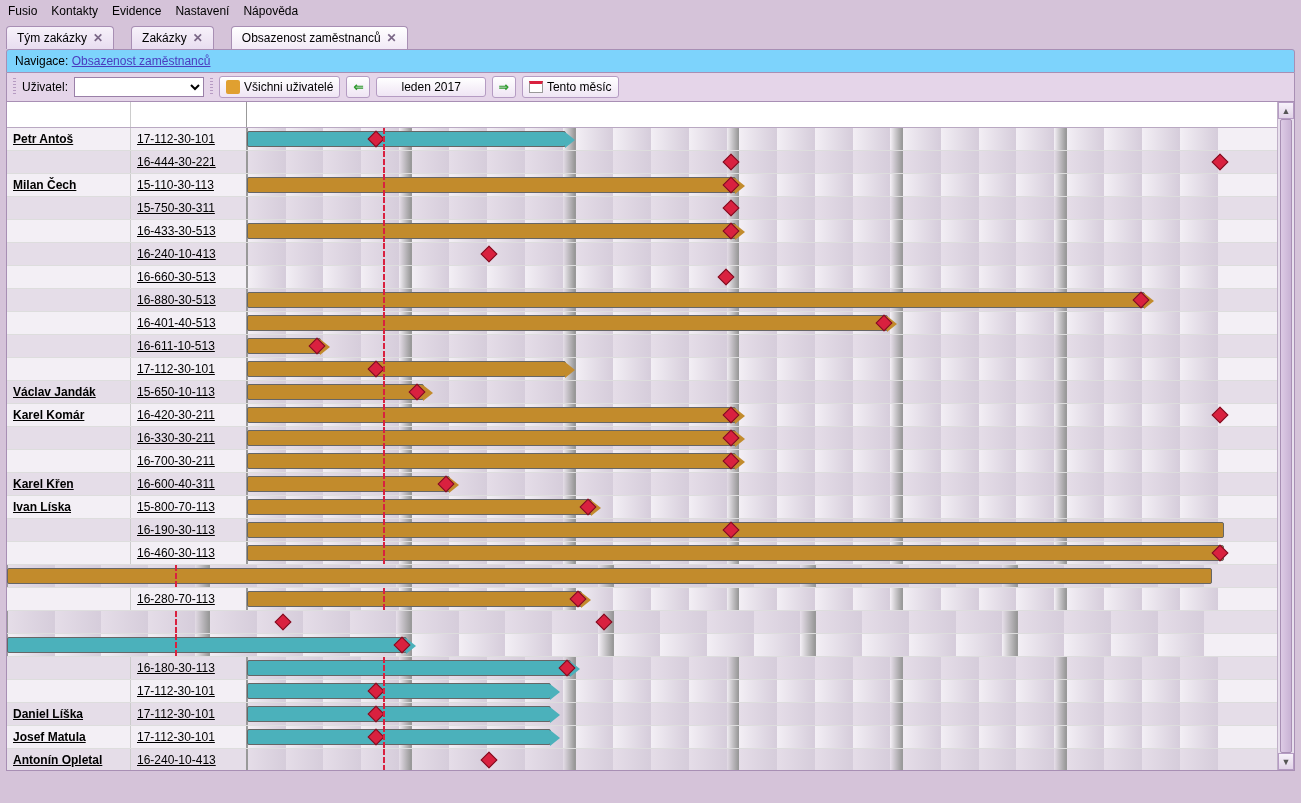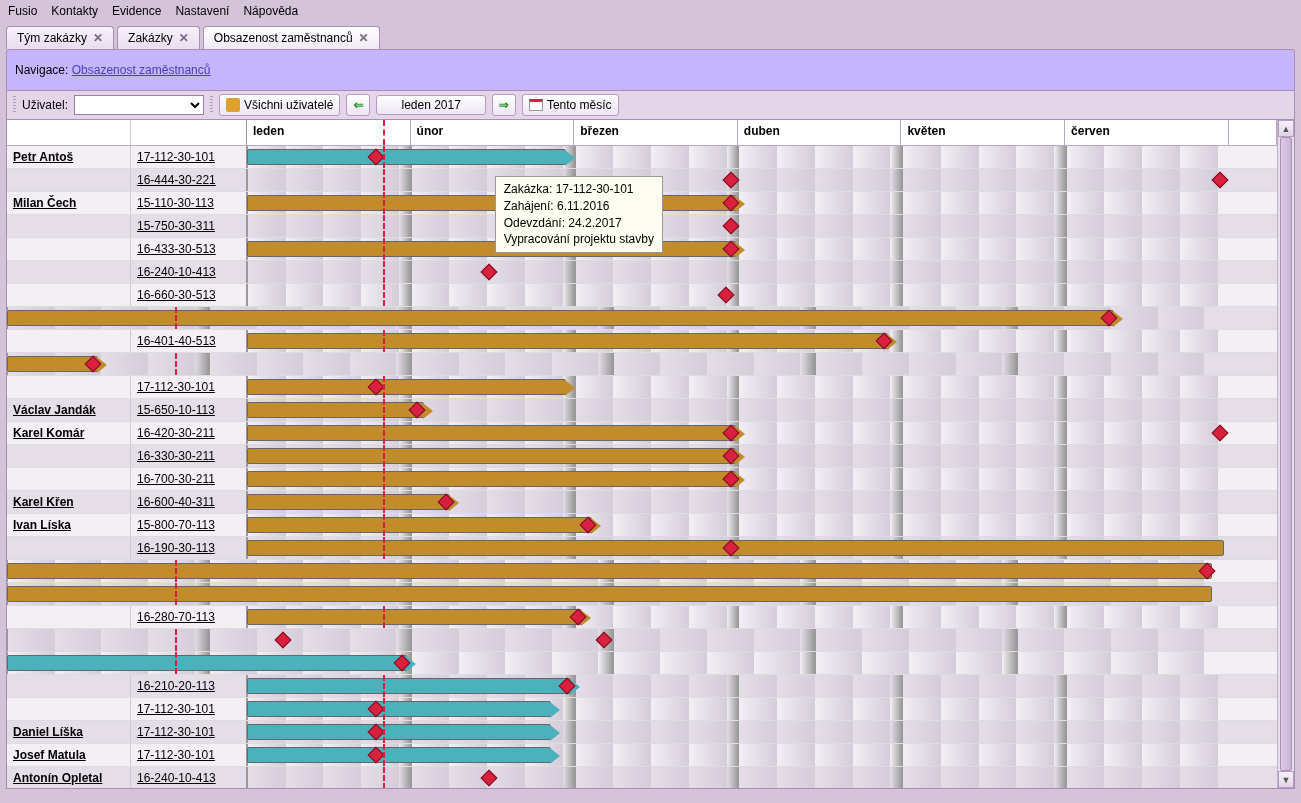--- a/index.html
+++ b/index.html
@@ -8,30 +8,30 @@
 .menubar { display: flex; gap: 14px; padding: 4px 8px; background: #d5c3d9; }
 .menubar span { cursor: pointer; }
 
 .tabbar { display: flex; align-items: flex-end; gap: 0; padding: 4px 6px 0 6px; background: #d5c3d9; }
 .tab {
   display: flex; align-items: center; gap: 6px;
   padding: 4px 10px;
   background: linear-gradient(#f7f2fa, #e8ddf0);
   border: 1px solid #a88fb4; border-bottom: none;
   border-radius: 4px 4px 0 0;
-  margin-right: 3px;
+  margin-right: 17px;
   cursor: pointer;
 }
 .tab.active { background: linear-gradient(#fff, #f1e9f6); font-weight: normal; }
 .tab .close { color: #7a6786; font-weight: bold; cursor: pointer; }
 
 .navbar {
   margin: 0 6px;
-  padding: 13px 8px;
-  background: #c4b5fd;
+  padding: 4px 8px;
+  background: #7dd3fc;
   border: 1px solid #a88fb4;
   border-radius: 3px 3px 0 0;
 }
 .navbar a { color: #4a3cbf; text-decoration: underline; cursor: pointer; }
 
 .toolbar {
   margin: 0 6px;
   padding: 3px 6px;
   background: #e5d5e9;
   border-left: 1px solid #a88fb4; border-right: 1px solid #a88fb4;
@@ -179,31 +179,20 @@
   </div>
 </div>
 
 <div class="gantt-wrap">
   <div class="gantt-inner" style="position: relative;">
     <div class="header-row">
       <div class="left-col">
         <div class="name-col"></div>
         <div class="code-col"></div>
       </div>
-      <div class="timeline">
-        <div class="month-header" id="month-header">
-            <div class="month" style="width: 15.9%;">leden</div>
-            <div class="month" style="width: 15.9%;">únor</div>
-            <div class="month" style="width: 15.9%;">březen</div>
-            <div class="month" style="width: 15.9%;">duben</div>
-            <div class="month" style="width: 15.9%;">květen</div>
-            <div class="month" style="width: 15.9%;">červen</div>
-          </div>
-      <div class="today-line" style="left: 13.2%;"></div>
-        </div>
     </div>
     <div class="rows" id="rows">
         <div class="row pale">
           <div class="left-col">
             <div class="name-col">Petr Antoš</div>
             <div class="code-col">17-112-30-101</div>
           </div>
           <div class="timeline" style="background-image: linear-gradient(90deg, transparent 0%, rgb(153, 153, 153) 0%, rgb(153, 153, 153) 0.1%, transparent 0.1%, rgb(214, 205, 219) 3.67206%, rgb(214, 205, 219) 3.75206%, transparent 3.75206%, rgb(214, 205, 219) 7.34411%, rgb(214, 205, 219) 7.42411%, transparent 7.42411%, rgb(214, 205, 219) 11.0162%, rgb(214, 205, 219) 11.0962%, transparent 11.0962%, rgb(214, 205, 219) 14.6882%, rgb(214, 205, 219) 14.7682%, transparent 14.7682%, rgb(153, 153, 153) 15.9%, rgb(153, 153, 153) 16%, transparent 16%, rgb(214, 205, 219) 19.5721%, rgb(214, 205, 219) 19.6521%, transparent 19.6521%, rgb(214, 205, 219) 23.2441%, rgb(214, 205, 219) 23.3241%, transparent 23.3241%, rgb(214, 205, 219) 26.9162%, rgb(214, 205, 219) 26.9962%, transparent 26.9962%, rgb(214, 205, 219) 30.5882%, rgb(214, 205, 219) 30.6682%, transparent 30.6682%, rgb(153, 153, 153) 31.8%, rgb(153, 153, 153) 31.9%, transparent 31.9%, rgb(214, 205, 219) 35.4721%, rgb(214, 205, 219) 35.5521%, transparent 35.5521%, rgb(214, 205, 219) 39.1441%, rgb(214, 205, 219) 39.2241%, transparent 39.2241%, rgb(214, 205, 219) 42.8162%, rgb(214, 205, 219) 42.8962%, transparent 42.8962%, rgb(214, 205, 219) 46.4882%, rgb(214, 205, 219) 46.5682%, transparent 46.5682%, rgb(153, 153, 153) 47.7%, rgb(153, 153, 153) 47.8%, transparent 47.8%, rgb(214, 205, 219) 51.3721%, rgb(214, 205, 219) 51.4521%, transparent 51.4521%, rgb(214, 205, 219) 55.0441%, rgb(214, 205, 219) 55.1241%, transparent 55.1241%, rgb(214, 205, 219) 58.7162%, rgb(214, 205, 219) 58.7962%, transparent 58.7962%, rgb(214, 205, 219) 62.3882%, rgb(214, 205, 219) 62.4682%, transparent 62.4682%, rgb(153, 153, 153) 63.6%, rgb(153, 153, 153) 63.7%, transparent 63.7%, rgb(214, 205, 219) 67.2721%, rgb(214, 205, 219) 67.3521%, transparent 67.3521%, rgb(214, 205, 219) 70.9441%, rgb(214, 205, 219) 71.0241%, transparent 71.0241%, rgb(214, 205, 219) 74.6162%, rgb(214, 205, 219) 74.6962%, transparent 74.6962%, rgb(214, 205, 219) 78.2882%, rgb(214, 205, 219) 78.3682%, transparent 78.3682%, rgb(153, 153, 153) 79.5%, rgb(153, 153, 153) 79.6%, transparent 79.6%, rgb(214, 205, 219) 83.1721%, rgb(214, 205, 219) 83.2521%, transparent 83.2521%, rgb(214, 205, 219) 86.8441%, rgb(214, 205, 219) 86.9241%, transparent 86.9241%, rgb(214, 205, 219) 90.5162%, rgb(214, 205, 219) 90.5962%, transparent 90.5962%, rgb(214, 205, 219) 94.1882%, rgb(214, 205, 219) 94.2682%, transparent 94.2682%); background-repeat: no-repeat;">
             <div class="bar teal" style="left: 0%; width: 31%;">
               <div class="arrow-r"></div>
@@ -273,20 +262,24 @@
           <div class="left-col">
             <div class="name-col"></div>
             <div class="code-col">16-660-30-513</div>
           </div>
           <div class="timeline" style="background-image: linear-gradient(90deg, transparent 0%, rgb(153, 153, 153) 0%, rgb(153, 153, 153) 0.1%, transparent 0.1%, rgb(214, 205, 219) 3.67206%, rgb(214, 205, 219) 3.75206%, transparent 3.75206%, rgb(214, 205, 219) 7.34411%, rgb(214, 205, 219) 7.42411%, transparent 7.42411%, rgb(214, 205, 219) 11.0162%, rgb(214, 205, 219) 11.0962%, transparent 11.0962%, rgb(214, 205, 219) 14.6882%, rgb(214, 205, 219) 14.7682%, transparent 14.7682%, rgb(153, 153, 153) 15.9%, rgb(153, 153, 153) 16%, transparent 16%, rgb(214, 205, 219) 19.5721%, rgb(214, 205, 219) 19.6521%, transparent 19.6521%, rgb(214, 205, 219) 23.2441%, rgb(214, 205, 219) 23.3241%, transparent 23.3241%, rgb(214, 205, 219) 26.9162%, rgb(214, 205, 219) 26.9962%, transparent 26.9962%, rgb(214, 205, 219) 30.5882%, rgb(214, 205, 219) 30.6682%, transparent 30.6682%, rgb(153, 153, 153) 31.8%, rgb(153, 153, 153) 31.9%, transparent 31.9%, rgb(214, 205, 219) 35.4721%, rgb(214, 205, 219) 35.5521%, transparent 35.5521%, rgb(214, 205, 219) 39.1441%, rgb(214, 205, 219) 39.2241%, transparent 39.2241%, rgb(214, 205, 219) 42.8162%, rgb(214, 205, 219) 42.8962%, transparent 42.8962%, rgb(214, 205, 219) 46.4882%, rgb(214, 205, 219) 46.5682%, transparent 46.5682%, rgb(153, 153, 153) 47.7%, rgb(153, 153, 153) 47.8%, transparent 47.8%, rgb(214, 205, 219) 51.3721%, rgb(214, 205, 219) 51.4521%, transparent 51.4521%, rgb(214, 205, 219) 55.0441%, rgb(214, 205, 219) 55.1241%, transparent 55.1241%, rgb(214, 205, 219) 58.7162%, rgb(214, 205, 219) 58.7962%, transparent 58.7962%, rgb(214, 205, 219) 62.3882%, rgb(214, 205, 219) 62.4682%, transparent 62.4682%, rgb(153, 153, 153) 63.6%, rgb(153, 153, 153) 63.7%, transparent 63.7%, rgb(214, 205, 219) 67.2721%, rgb(214, 205, 219) 67.3521%, transparent 67.3521%, rgb(214, 205, 219) 70.9441%, rgb(214, 205, 219) 71.0241%, transparent 71.0241%, rgb(214, 205, 219) 74.6162%, rgb(214, 205, 219) 74.6962%, transparent 74.6962%, rgb(214, 205, 219) 78.2882%, rgb(214, 205, 219) 78.3682%, transparent 78.3682%, rgb(153, 153, 153) 79.5%, rgb(153, 153, 153) 79.6%, transparent 79.6%, rgb(214, 205, 219) 83.1721%, rgb(214, 205, 219) 83.2521%, transparent 83.2521%, rgb(214, 205, 219) 86.8441%, rgb(214, 205, 219) 86.9241%, transparent 86.9241%, rgb(214, 205, 219) 90.5162%, rgb(214, 205, 219) 90.5962%, transparent 90.5962%, rgb(214, 205, 219) 94.1882%, rgb(214, 205, 219) 94.2682%, transparent 94.2682%); background-repeat: no-repeat;">
             <div class="diamond" style="left: calc(46.5% - 6px);"></div>
             <div class="today-line" style="left: 13.2%;"></div>
           </div>
         </div>
         <div class="row alt">
+          <div class="left-col">
+            <div class="name-col"></div>
+            <div class="code-col">16-880-30-513</div>
+          </div>
           <div class="timeline" style="background-image: linear-gradient(90deg, transparent 0%, rgb(153, 153, 153) 0%, rgb(153, 153, 153) 0.1%, transparent 0.1%, rgb(214, 205, 219) 3.67206%, rgb(214, 205, 219) 3.75206%, transparent 3.75206%, rgb(214, 205, 219) 7.34411%, rgb(214, 205, 219) 7.42411%, transparent 7.42411%, rgb(214, 205, 219) 11.0162%, rgb(214, 205, 219) 11.0962%, transparent 11.0962%, rgb(214, 205, 219) 14.6882%, rgb(214, 205, 219) 14.7682%, transparent 14.7682%, rgb(153, 153, 153) 15.9%, rgb(153, 153, 153) 16%, transparent 16%, rgb(214, 205, 219) 19.5721%, rgb(214, 205, 219) 19.6521%, transparent 19.6521%, rgb(214, 205, 219) 23.2441%, rgb(214, 205, 219) 23.3241%, transparent 23.3241%, rgb(214, 205, 219) 26.9162%, rgb(214, 205, 219) 26.9962%, transparent 26.9962%, rgb(214, 205, 219) 30.5882%, rgb(214, 205, 219) 30.6682%, transparent 30.6682%, rgb(153, 153, 153) 31.8%, rgb(153, 153, 153) 31.9%, transparent 31.9%, rgb(214, 205, 219) 35.4721%, rgb(214, 205, 219) 35.5521%, transparent 35.5521%, rgb(214, 205, 219) 39.1441%, rgb(214, 205, 219) 39.2241%, transparent 39.2241%, rgb(214, 205, 219) 42.8162%, rgb(214, 205, 219) 42.8962%, transparent 42.8962%, rgb(214, 205, 219) 46.4882%, rgb(214, 205, 219) 46.5682%, transparent 46.5682%, rgb(153, 153, 153) 47.7%, rgb(153, 153, 153) 47.8%, transparent 47.8%, rgb(214, 205, 219) 51.3721%, rgb(214, 205, 219) 51.4521%, transparent 51.4521%, rgb(214, 205, 219) 55.0441%, rgb(214, 205, 219) 55.1241%, transparent 55.1241%, rgb(214, 205, 219) 58.7162%, rgb(214, 205, 219) 58.7962%, transparent 58.7962%, rgb(214, 205, 219) 62.3882%, rgb(214, 205, 219) 62.4682%, transparent 62.4682%, rgb(153, 153, 153) 63.6%, rgb(153, 153, 153) 63.7%, transparent 63.7%, rgb(214, 205, 219) 67.2721%, rgb(214, 205, 219) 67.3521%, transparent 67.3521%, rgb(214, 205, 219) 70.9441%, rgb(214, 205, 219) 71.0241%, transparent 71.0241%, rgb(214, 205, 219) 74.6162%, rgb(214, 205, 219) 74.6962%, transparent 74.6962%, rgb(214, 205, 219) 78.2882%, rgb(214, 205, 219) 78.3682%, transparent 78.3682%, rgb(153, 153, 153) 79.5%, rgb(153, 153, 153) 79.6%, transparent 79.6%, rgb(214, 205, 219) 83.1721%, rgb(214, 205, 219) 83.2521%, transparent 83.2521%, rgb(214, 205, 219) 86.8441%, rgb(214, 205, 219) 86.9241%, transparent 86.9241%, rgb(214, 205, 219) 90.5162%, rgb(214, 205, 219) 90.5962%, transparent 90.5962%, rgb(214, 205, 219) 94.1882%, rgb(214, 205, 219) 94.2682%, transparent 94.2682%); background-repeat: no-repeat;">
             <div class="bar orange" style="left: 0%; width: 87.2%;">
               <div class="arrow-r"></div>
             </div>
             <div class="diamond" style="left: calc(86.8% - 6px);"></div>
             <div class="today-line" style="left: 13.2%;"></div>
           </div>
         </div>
         <div class="row pale">
           <div class="left-col">
@@ -295,20 +288,24 @@
           </div>
           <div class="timeline" style="background-image: linear-gradient(90deg, transparent 0%, rgb(153, 153, 153) 0%, rgb(153, 153, 153) 0.1%, transparent 0.1%, rgb(214, 205, 219) 3.67206%, rgb(214, 205, 219) 3.75206%, transparent 3.75206%, rgb(214, 205, 219) 7.34411%, rgb(214, 205, 219) 7.42411%, transparent 7.42411%, rgb(214, 205, 219) 11.0162%, rgb(214, 205, 219) 11.0962%, transparent 11.0962%, rgb(214, 205, 219) 14.6882%, rgb(214, 205, 219) 14.7682%, transparent 14.7682%, rgb(153, 153, 153) 15.9%, rgb(153, 153, 153) 16%, transparent 16%, rgb(214, 205, 219) 19.5721%, rgb(214, 205, 219) 19.6521%, transparent 19.6521%, rgb(214, 205, 219) 23.2441%, rgb(214, 205, 219) 23.3241%, transparent 23.3241%, rgb(214, 205, 219) 26.9162%, rgb(214, 205, 219) 26.9962%, transparent 26.9962%, rgb(214, 205, 219) 30.5882%, rgb(214, 205, 219) 30.6682%, transparent 30.6682%, rgb(153, 153, 153) 31.8%, rgb(153, 153, 153) 31.9%, transparent 31.9%, rgb(214, 205, 219) 35.4721%, rgb(214, 205, 219) 35.5521%, transparent 35.5521%, rgb(214, 205, 219) 39.1441%, rgb(214, 205, 219) 39.2241%, transparent 39.2241%, rgb(214, 205, 219) 42.8162%, rgb(214, 205, 219) 42.8962%, transparent 42.8962%, rgb(214, 205, 219) 46.4882%, rgb(214, 205, 219) 46.5682%, transparent 46.5682%, rgb(153, 153, 153) 47.7%, rgb(153, 153, 153) 47.8%, transparent 47.8%, rgb(214, 205, 219) 51.3721%, rgb(214, 205, 219) 51.4521%, transparent 51.4521%, rgb(214, 205, 219) 55.0441%, rgb(214, 205, 219) 55.1241%, transparent 55.1241%, rgb(214, 205, 219) 58.7162%, rgb(214, 205, 219) 58.7962%, transparent 58.7962%, rgb(214, 205, 219) 62.3882%, rgb(214, 205, 219) 62.4682%, transparent 62.4682%, rgb(153, 153, 153) 63.6%, rgb(153, 153, 153) 63.7%, transparent 63.7%, rgb(214, 205, 219) 67.2721%, rgb(214, 205, 219) 67.3521%, transparent 67.3521%, rgb(214, 205, 219) 70.9441%, rgb(214, 205, 219) 71.0241%, transparent 71.0241%, rgb(214, 205, 219) 74.6162%, rgb(214, 205, 219) 74.6962%, transparent 74.6962%, rgb(214, 205, 219) 78.2882%, rgb(214, 205, 219) 78.3682%, transparent 78.3682%, rgb(153, 153, 153) 79.5%, rgb(153, 153, 153) 79.6%, transparent 79.6%, rgb(214, 205, 219) 83.1721%, rgb(214, 205, 219) 83.2521%, transparent 83.2521%, rgb(214, 205, 219) 86.8441%, rgb(214, 205, 219) 86.9241%, transparent 86.9241%, rgb(214, 205, 219) 90.5162%, rgb(214, 205, 219) 90.5962%, transparent 90.5962%, rgb(214, 205, 219) 94.1882%, rgb(214, 205, 219) 94.2682%, transparent 94.2682%); background-repeat: no-repeat;">
             <div class="bar orange" style="left: 0%; width: 62.2%;">
               <div class="arrow-r"></div>
             </div>
             <div class="diamond" style="left: calc(61.8% - 6px);"></div>
             <div class="today-line" style="left: 13.2%;"></div>
           </div>
         </div>
         <div class="row alt">
+          <div class="left-col">
+            <div class="name-col"></div>
+            <div class="code-col">16-611-10-513</div>
+          </div>
           <div class="timeline" style="background-image: linear-gradient(90deg, transparent 0%, rgb(153, 153, 153) 0%, rgb(153, 153, 153) 0.1%, transparent 0.1%, rgb(214, 205, 219) 3.67206%, rgb(214, 205, 219) 3.75206%, transparent 3.75206%, rgb(214, 205, 219) 7.34411%, rgb(214, 205, 219) 7.42411%, transparent 7.42411%, rgb(214, 205, 219) 11.0162%, rgb(214, 205, 219) 11.0962%, transparent 11.0962%, rgb(214, 205, 219) 14.6882%, rgb(214, 205, 219) 14.7682%, transparent 14.7682%, rgb(153, 153, 153) 15.9%, rgb(153, 153, 153) 16%, transparent 16%, rgb(214, 205, 219) 19.5721%, rgb(214, 205, 219) 19.6521%, transparent 19.6521%, rgb(214, 205, 219) 23.2441%, rgb(214, 205, 219) 23.3241%, transparent 23.3241%, rgb(214, 205, 219) 26.9162%, rgb(214, 205, 219) 26.9962%, transparent 26.9962%, rgb(214, 205, 219) 30.5882%, rgb(214, 205, 219) 30.6682%, transparent 30.6682%, rgb(153, 153, 153) 31.8%, rgb(153, 153, 153) 31.9%, transparent 31.9%, rgb(214, 205, 219) 35.4721%, rgb(214, 205, 219) 35.5521%, transparent 35.5521%, rgb(214, 205, 219) 39.1441%, rgb(214, 205, 219) 39.2241%, transparent 39.2241%, rgb(214, 205, 219) 42.8162%, rgb(214, 205, 219) 42.8962%, transparent 42.8962%, rgb(214, 205, 219) 46.4882%, rgb(214, 205, 219) 46.5682%, transparent 46.5682%, rgb(153, 153, 153) 47.7%, rgb(153, 153, 153) 47.8%, transparent 47.8%, rgb(214, 205, 219) 51.3721%, rgb(214, 205, 219) 51.4521%, transparent 51.4521%, rgb(214, 205, 219) 55.0441%, rgb(214, 205, 219) 55.1241%, transparent 55.1241%, rgb(214, 205, 219) 58.7162%, rgb(214, 205, 219) 58.7962%, transparent 58.7962%, rgb(214, 205, 219) 62.3882%, rgb(214, 205, 219) 62.4682%, transparent 62.4682%, rgb(153, 153, 153) 63.6%, rgb(153, 153, 153) 63.7%, transparent 63.7%, rgb(214, 205, 219) 67.2721%, rgb(214, 205, 219) 67.3521%, transparent 67.3521%, rgb(214, 205, 219) 70.9441%, rgb(214, 205, 219) 71.0241%, transparent 71.0241%, rgb(214, 205, 219) 74.6162%, rgb(214, 205, 219) 74.6962%, transparent 74.6962%, rgb(214, 205, 219) 78.2882%, rgb(214, 205, 219) 78.3682%, transparent 78.3682%, rgb(153, 153, 153) 79.5%, rgb(153, 153, 153) 79.6%, transparent 79.6%, rgb(214, 205, 219) 83.1721%, rgb(214, 205, 219) 83.2521%, transparent 83.2521%, rgb(214, 205, 219) 86.8441%, rgb(214, 205, 219) 86.9241%, transparent 86.9241%, rgb(214, 205, 219) 90.5162%, rgb(214, 205, 219) 90.5962%, transparent 90.5962%, rgb(214, 205, 219) 94.1882%, rgb(214, 205, 219) 94.2682%, transparent 94.2682%); background-repeat: no-repeat;">
             <div class="bar orange" style="left: 0%; width: 7.2%;">
               <div class="arrow-r"></div>
             </div>
             <div class="diamond" style="left: calc(6.8% - 6px);"></div>
             <div class="today-line" style="left: 13.2%;"></div>
           </div>
         </div>
         <div class="row pale">
           <div class="left-col">
@@ -407,20 +404,24 @@
             <div class="name-col"></div>
             <div class="code-col">16-190-30-113</div>
           </div>
           <div class="timeline" style="background-image: linear-gradient(90deg, transparent 0%, rgb(153, 153, 153) 0%, rgb(153, 153, 153) 0.1%, transparent 0.1%, rgb(214, 205, 219) 3.67206%, rgb(214, 205, 219) 3.75206%, transparent 3.75206%, rgb(214, 205, 219) 7.34411%, rgb(214, 205, 219) 7.42411%, transparent 7.42411%, rgb(214, 205, 219) 11.0162%, rgb(214, 205, 219) 11.0962%, transparent 11.0962%, rgb(214, 205, 219) 14.6882%, rgb(214, 205, 219) 14.7682%, transparent 14.7682%, rgb(153, 153, 153) 15.9%, rgb(153, 153, 153) 16%, transparent 16%, rgb(214, 205, 219) 19.5721%, rgb(214, 205, 219) 19.6521%, transparent 19.6521%, rgb(214, 205, 219) 23.2441%, rgb(214, 205, 219) 23.3241%, transparent 23.3241%, rgb(214, 205, 219) 26.9162%, rgb(214, 205, 219) 26.9962%, transparent 26.9962%, rgb(214, 205, 219) 30.5882%, rgb(214, 205, 219) 30.6682%, transparent 30.6682%, rgb(153, 153, 153) 31.8%, rgb(153, 153, 153) 31.9%, transparent 31.9%, rgb(214, 205, 219) 35.4721%, rgb(214, 205, 219) 35.5521%, transparent 35.5521%, rgb(214, 205, 219) 39.1441%, rgb(214, 205, 219) 39.2241%, transparent 39.2241%, rgb(214, 205, 219) 42.8162%, rgb(214, 205, 219) 42.8962%, transparent 42.8962%, rgb(214, 205, 219) 46.4882%, rgb(214, 205, 219) 46.5682%, transparent 46.5682%, rgb(153, 153, 153) 47.7%, rgb(153, 153, 153) 47.8%, transparent 47.8%, rgb(214, 205, 219) 51.3721%, rgb(214, 205, 219) 51.4521%, transparent 51.4521%, rgb(214, 205, 219) 55.0441%, rgb(214, 205, 219) 55.1241%, transparent 55.1241%, rgb(214, 205, 219) 58.7162%, rgb(214, 205, 219) 58.7962%, transparent 58.7962%, rgb(214, 205, 219) 62.3882%, rgb(214, 205, 219) 62.4682%, transparent 62.4682%, rgb(153, 153, 153) 63.6%, rgb(153, 153, 153) 63.7%, transparent 63.7%, rgb(214, 205, 219) 67.2721%, rgb(214, 205, 219) 67.3521%, transparent 67.3521%, rgb(214, 205, 219) 70.9441%, rgb(214, 205, 219) 71.0241%, transparent 71.0241%, rgb(214, 205, 219) 74.6162%, rgb(214, 205, 219) 74.6962%, transparent 74.6962%, rgb(214, 205, 219) 78.2882%, rgb(214, 205, 219) 78.3682%, transparent 78.3682%, rgb(153, 153, 153) 79.5%, rgb(153, 153, 153) 79.6%, transparent 79.6%, rgb(214, 205, 219) 83.1721%, rgb(214, 205, 219) 83.2521%, transparent 83.2521%, rgb(214, 205, 219) 86.8441%, rgb(214, 205, 219) 86.9241%, transparent 86.9241%, rgb(214, 205, 219) 90.5162%, rgb(214, 205, 219) 90.5962%, transparent 90.5962%, rgb(214, 205, 219) 94.1882%, rgb(214, 205, 219) 94.2682%, transparent 94.2682%); background-repeat: no-repeat;">
             <div class="bar orange" style="left: 0%; width: 94.9%;"></div>
             <div class="diamond" style="left: calc(47% - 6px);"></div>
             <div class="today-line" style="left: 13.2%;"></div>
           </div>
         </div>
         <div class="row pale">
+          <div class="left-col">
+            <div class="name-col"></div>
+            <div class="code-col">16-460-30-113</div>
+          </div>
           <div class="timeline" style="background-image: linear-gradient(90deg, transparent 0%, rgb(153, 153, 153) 0%, rgb(153, 153, 153) 0.1%, transparent 0.1%, rgb(214, 205, 219) 3.67206%, rgb(214, 205, 219) 3.75206%, transparent 3.75206%, rgb(214, 205, 219) 7.34411%, rgb(214, 205, 219) 7.42411%, transparent 7.42411%, rgb(214, 205, 219) 11.0162%, rgb(214, 205, 219) 11.0962%, transparent 11.0962%, rgb(214, 205, 219) 14.6882%, rgb(214, 205, 219) 14.7682%, transparent 14.7682%, rgb(153, 153, 153) 15.9%, rgb(153, 153, 153) 16%, transparent 16%, rgb(214, 205, 219) 19.5721%, rgb(214, 205, 219) 19.6521%, transparent 19.6521%, rgb(214, 205, 219) 23.2441%, rgb(214, 205, 219) 23.3241%, transparent 23.3241%, rgb(214, 205, 219) 26.9162%, rgb(214, 205, 219) 26.9962%, transparent 26.9962%, rgb(214, 205, 219) 30.5882%, rgb(214, 205, 219) 30.6682%, transparent 30.6682%, rgb(153, 153, 153) 31.8%, rgb(153, 153, 153) 31.9%, transparent 31.9%, rgb(214, 205, 219) 35.4721%, rgb(214, 205, 219) 35.5521%, transparent 35.5521%, rgb(214, 205, 219) 39.1441%, rgb(214, 205, 219) 39.2241%, transparent 39.2241%, rgb(214, 205, 219) 42.8162%, rgb(214, 205, 219) 42.8962%, transparent 42.8962%, rgb(214, 205, 219) 46.4882%, rgb(214, 205, 219) 46.5682%, transparent 46.5682%, rgb(153, 153, 153) 47.7%, rgb(153, 153, 153) 47.8%, transparent 47.8%, rgb(214, 205, 219) 51.3721%, rgb(214, 205, 219) 51.4521%, transparent 51.4521%, rgb(214, 205, 219) 55.0441%, rgb(214, 205, 219) 55.1241%, transparent 55.1241%, rgb(214, 205, 219) 58.7162%, rgb(214, 205, 219) 58.7962%, transparent 58.7962%, rgb(214, 205, 219) 62.3882%, rgb(214, 205, 219) 62.4682%, transparent 62.4682%, rgb(153, 153, 153) 63.6%, rgb(153, 153, 153) 63.7%, transparent 63.7%, rgb(214, 205, 219) 67.2721%, rgb(214, 205, 219) 67.3521%, transparent 67.3521%, rgb(214, 205, 219) 70.9441%, rgb(214, 205, 219) 71.0241%, transparent 71.0241%, rgb(214, 205, 219) 74.6162%, rgb(214, 205, 219) 74.6962%, transparent 74.6962%, rgb(214, 205, 219) 78.2882%, rgb(214, 205, 219) 78.3682%, transparent 78.3682%, rgb(153, 153, 153) 79.5%, rgb(153, 153, 153) 79.6%, transparent 79.6%, rgb(214, 205, 219) 83.1721%, rgb(214, 205, 219) 83.2521%, transparent 83.2521%, rgb(214, 205, 219) 86.8441%, rgb(214, 205, 219) 86.9241%, transparent 86.9241%, rgb(214, 205, 219) 90.5162%, rgb(214, 205, 219) 90.5962%, transparent 90.5962%, rgb(214, 205, 219) 94.1882%, rgb(214, 205, 219) 94.2682%, transparent 94.2682%); background-repeat: no-repeat;">
             <div class="bar orange" style="left: 0%; width: 94.9%;"></div>
             <div class="diamond" style="left: calc(94.5% - 6px);"></div>
             <div class="today-line" style="left: 13.2%;"></div>
           </div>
         </div>
         <div class="row alt">
           <div class="timeline" style="background-image: linear-gradient(90deg, transparent 0%, rgb(153, 153, 153) 0%, rgb(153, 153, 153) 0.1%, transparent 0.1%, rgb(214, 205, 219) 3.67206%, rgb(214, 205, 219) 3.75206%, transparent 3.75206%, rgb(214, 205, 219) 7.34411%, rgb(214, 205, 219) 7.42411%, transparent 7.42411%, rgb(214, 205, 219) 11.0162%, rgb(214, 205, 219) 11.0962%, transparent 11.0962%, rgb(214, 205, 219) 14.6882%, rgb(214, 205, 219) 14.7682%, transparent 14.7682%, rgb(153, 153, 153) 15.9%, rgb(153, 153, 153) 16%, transparent 16%, rgb(214, 205, 219) 19.5721%, rgb(214, 205, 219) 19.6521%, transparent 19.6521%, rgb(214, 205, 219) 23.2441%, rgb(214, 205, 219) 23.3241%, transparent 23.3241%, rgb(214, 205, 219) 26.9162%, rgb(214, 205, 219) 26.9962%, transparent 26.9962%, rgb(214, 205, 219) 30.5882%, rgb(214, 205, 219) 30.6682%, transparent 30.6682%, rgb(153, 153, 153) 31.8%, rgb(153, 153, 153) 31.9%, transparent 31.9%, rgb(214, 205, 219) 35.4721%, rgb(214, 205, 219) 35.5521%, transparent 35.5521%, rgb(214, 205, 219) 39.1441%, rgb(214, 205, 219) 39.2241%, transparent 39.2241%, rgb(214, 205, 219) 42.8162%, rgb(214, 205, 219) 42.8962%, transparent 42.8962%, rgb(214, 205, 219) 46.4882%, rgb(214, 205, 219) 46.5682%, transparent 46.5682%, rgb(153, 153, 153) 47.7%, rgb(153, 153, 153) 47.8%, transparent 47.8%, rgb(214, 205, 219) 51.3721%, rgb(214, 205, 219) 51.4521%, transparent 51.4521%, rgb(214, 205, 219) 55.0441%, rgb(214, 205, 219) 55.1241%, transparent 55.1241%, rgb(214, 205, 219) 58.7162%, rgb(214, 205, 219) 58.7962%, transparent 58.7962%, rgb(214, 205, 219) 62.3882%, rgb(214, 205, 219) 62.4682%, transparent 62.4682%, rgb(153, 153, 153) 63.6%, rgb(153, 153, 153) 63.7%, transparent 63.7%, rgb(214, 205, 219) 67.2721%, rgb(214, 205, 219) 67.3521%, transparent 67.3521%, rgb(214, 205, 219) 70.9441%, rgb(214, 205, 219) 71.0241%, transparent 71.0241%, rgb(214, 205, 219) 74.6162%, rgb(214, 205, 219) 74.6962%, transparent 74.6962%, rgb(214, 205, 219) 78.2882%, rgb(214, 205, 219) 78.3682%, transparent 78.3682%, rgb(153, 153, 153) 79.5%, rgb(153, 153, 153) 79.6%, transparent 79.6%, rgb(214, 205, 219) 83.1721%, rgb(214, 205, 219) 83.2521%, transparent 83.2521%, rgb(214, 205, 219) 86.8441%, rgb(214, 205, 219) 86.9241%, transparent 86.9241%, rgb(214, 205, 219) 90.5162%, rgb(214, 205, 219) 90.5962%, transparent 90.5962%, rgb(214, 205, 219) 94.1882%, rgb(214, 205, 219) 94.2682%, transparent 94.2682%); background-repeat: no-repeat;">
             <div class="bar orange" style="left: 0%; width: 94.9%;"></div>
             <div class="today-line" style="left: 13.2%;"></div>
@@ -451,21 +452,21 @@
             <div class="bar teal" style="left: 0%; width: 31.5%;">
               <div class="arrow-r"></div>
             </div>
             <div class="diamond" style="left: calc(31.1% - 6px);"></div>
             <div class="today-line" style="left: 13.2%;"></div>
           </div>
         </div>
         <div class="row alt">
           <div class="left-col">
             <div class="name-col"></div>
-            <div class="code-col">16-210-20-113</div>
+            <div class="code-col">16-180-30-113</div>
           </div>
           <div class="timeline" style="background-image: linear-gradient(90deg, transparent 0%, rgb(153, 153, 153) 0%, rgb(153, 153, 153) 0.1%, transparent 0.1%, rgb(214, 205, 219) 3.67206%, rgb(214, 205, 219) 3.75206%, transparent 3.75206%, rgb(214, 205, 219) 7.34411%, rgb(214, 205, 219) 7.42411%, transparent 7.42411%, rgb(214, 205, 219) 11.0162%, rgb(214, 205, 219) 11.0962%, transparent 11.0962%, rgb(214, 205, 219) 14.6882%, rgb(214, 205, 219) 14.7682%, transparent 14.7682%, rgb(153, 153, 153) 15.9%, rgb(153, 153, 153) 16%, transparent 16%, rgb(214, 205, 219) 19.5721%, rgb(214, 205, 219) 19.6521%, transparent 19.6521%, rgb(214, 205, 219) 23.2441%, rgb(214, 205, 219) 23.3241%, transparent 23.3241%, rgb(214, 205, 219) 26.9162%, rgb(214, 205, 219) 26.9962%, transparent 26.9962%, rgb(214, 205, 219) 30.5882%, rgb(214, 205, 219) 30.6682%, transparent 30.6682%, rgb(153, 153, 153) 31.8%, rgb(153, 153, 153) 31.9%, transparent 31.9%, rgb(214, 205, 219) 35.4721%, rgb(214, 205, 219) 35.5521%, transparent 35.5521%, rgb(214, 205, 219) 39.1441%, rgb(214, 205, 219) 39.2241%, transparent 39.2241%, rgb(214, 205, 219) 42.8162%, rgb(214, 205, 219) 42.8962%, transparent 42.8962%, rgb(214, 205, 219) 46.4882%, rgb(214, 205, 219) 46.5682%, transparent 46.5682%, rgb(153, 153, 153) 47.7%, rgb(153, 153, 153) 47.8%, transparent 47.8%, rgb(214, 205, 219) 51.3721%, rgb(214, 205, 219) 51.4521%, transparent 51.4521%, rgb(214, 205, 219) 55.0441%, rgb(214, 205, 219) 55.1241%, transparent 55.1241%, rgb(214, 205, 219) 58.7162%, rgb(214, 205, 219) 58.7962%, transparent 58.7962%, rgb(214, 205, 219) 62.3882%, rgb(214, 205, 219) 62.4682%, transparent 62.4682%, rgb(153, 153, 153) 63.6%, rgb(153, 153, 153) 63.7%, transparent 63.7%, rgb(214, 205, 219) 67.2721%, rgb(214, 205, 219) 67.3521%, transparent 67.3521%, rgb(214, 205, 219) 70.9441%, rgb(214, 205, 219) 71.0241%, transparent 71.0241%, rgb(214, 205, 219) 74.6162%, rgb(214, 205, 219) 74.6962%, transparent 74.6962%, rgb(214, 205, 219) 78.2882%, rgb(214, 205, 219) 78.3682%, transparent 78.3682%, rgb(153, 153, 153) 79.5%, rgb(153, 153, 153) 79.6%, transparent 79.6%, rgb(214, 205, 219) 83.1721%, rgb(214, 205, 219) 83.2521%, transparent 83.2521%, rgb(214, 205, 219) 86.8441%, rgb(214, 205, 219) 86.9241%, transparent 86.9241%, rgb(214, 205, 219) 90.5162%, rgb(214, 205, 219) 90.5962%, transparent 90.5962%, rgb(214, 205, 219) 94.1882%, rgb(214, 205, 219) 94.2682%, transparent 94.2682%); background-repeat: no-repeat;">
             <div class="bar teal" style="left: 0%; width: 31.5%;">
               <div class="arrow-r"></div>
             </div>
             <div class="diamond" style="left: calc(31.1% - 6px);"></div>
             <div class="today-line" style="left: 13.2%;"></div>
           </div>
         </div>
         <div class="row pale">
@@ -510,26 +511,20 @@
         <div class="row alt">
           <div class="left-col">
             <div class="name-col">Antonín Opletal</div>
             <div class="code-col">16-240-10-413</div>
           </div>
           <div class="timeline" style="background-image: linear-gradient(90deg, transparent 0%, rgb(153, 153, 153) 0%, rgb(153, 153, 153) 0.1%, transparent 0.1%, rgb(214, 205, 219) 3.67206%, rgb(214, 205, 219) 3.75206%, transparent 3.75206%, rgb(214, 205, 219) 7.34411%, rgb(214, 205, 219) 7.42411%, transparent 7.42411%, rgb(214, 205, 219) 11.0162%, rgb(214, 205, 219) 11.0962%, transparent 11.0962%, rgb(214, 205, 219) 14.6882%, rgb(214, 205, 219) 14.7682%, transparent 14.7682%, rgb(153, 153, 153) 15.9%, rgb(153, 153, 153) 16%, transparent 16%, rgb(214, 205, 219) 19.5721%, rgb(214, 205, 219) 19.6521%, transparent 19.6521%, rgb(214, 205, 219) 23.2441%, rgb(214, 205, 219) 23.3241%, transparent 23.3241%, rgb(214, 205, 219) 26.9162%, rgb(214, 205, 219) 26.9962%, transparent 26.9962%, rgb(214, 205, 219) 30.5882%, rgb(214, 205, 219) 30.6682%, transparent 30.6682%, rgb(153, 153, 153) 31.8%, rgb(153, 153, 153) 31.9%, transparent 31.9%, rgb(214, 205, 219) 35.4721%, rgb(214, 205, 219) 35.5521%, transparent 35.5521%, rgb(214, 205, 219) 39.1441%, rgb(214, 205, 219) 39.2241%, transparent 39.2241%, rgb(214, 205, 219) 42.8162%, rgb(214, 205, 219) 42.8962%, transparent 42.8962%, rgb(214, 205, 219) 46.4882%, rgb(214, 205, 219) 46.5682%, transparent 46.5682%, rgb(153, 153, 153) 47.7%, rgb(153, 153, 153) 47.8%, transparent 47.8%, rgb(214, 205, 219) 51.3721%, rgb(214, 205, 219) 51.4521%, transparent 51.4521%, rgb(214, 205, 219) 55.0441%, rgb(214, 205, 219) 55.1241%, transparent 55.1241%, rgb(214, 205, 219) 58.7162%, rgb(214, 205, 219) 58.7962%, transparent 58.7962%, rgb(214, 205, 219) 62.3882%, rgb(214, 205, 219) 62.4682%, transparent 62.4682%, rgb(153, 153, 153) 63.6%, rgb(153, 153, 153) 63.7%, transparent 63.7%, rgb(214, 205, 219) 67.2721%, rgb(214, 205, 219) 67.3521%, transparent 67.3521%, rgb(214, 205, 219) 70.9441%, rgb(214, 205, 219) 71.0241%, transparent 71.0241%, rgb(214, 205, 219) 74.6162%, rgb(214, 205, 219) 74.6962%, transparent 74.6962%, rgb(214, 205, 219) 78.2882%, rgb(214, 205, 219) 78.3682%, transparent 78.3682%, rgb(153, 153, 153) 79.5%, rgb(153, 153, 153) 79.6%, transparent 79.6%, rgb(214, 205, 219) 83.1721%, rgb(214, 205, 219) 83.2521%, transparent 83.2521%, rgb(214, 205, 219) 86.8441%, rgb(214, 205, 219) 86.9241%, transparent 86.9241%, rgb(214, 205, 219) 90.5162%, rgb(214, 205, 219) 90.5962%, transparent 90.5962%, rgb(214, 205, 219) 94.1882%, rgb(214, 205, 219) 94.2682%, transparent 94.2682%); background-repeat: no-repeat;">
             <div class="diamond" style="left: calc(23.5% - 6px);"></div>
             <div class="today-line" style="left: 13.2%;"></div>
           </div>
         </div>
-      </div>
-  <div class="tooltip" style="left: calc(19.5% + 240px); top: 56px;">
-        <div>Zakázka: 17-112-30-101</div>
-        <div>Zahájení: 6.11.2016</div>
-        <div>Odevzdání: 24.2.2017</div>
-        <div>Vypracování projektu stavby</div>
       </div>
     </div>
   <div class="scrollbar">
     <div class="btn-scroll">▲</div>
     <div class="thumb"></div>
     <div class="btn-scroll" style="position:absolute;bottom:0;left:0;right:0">▼</div>
   </div>
 </div>
 
 </body></html>

